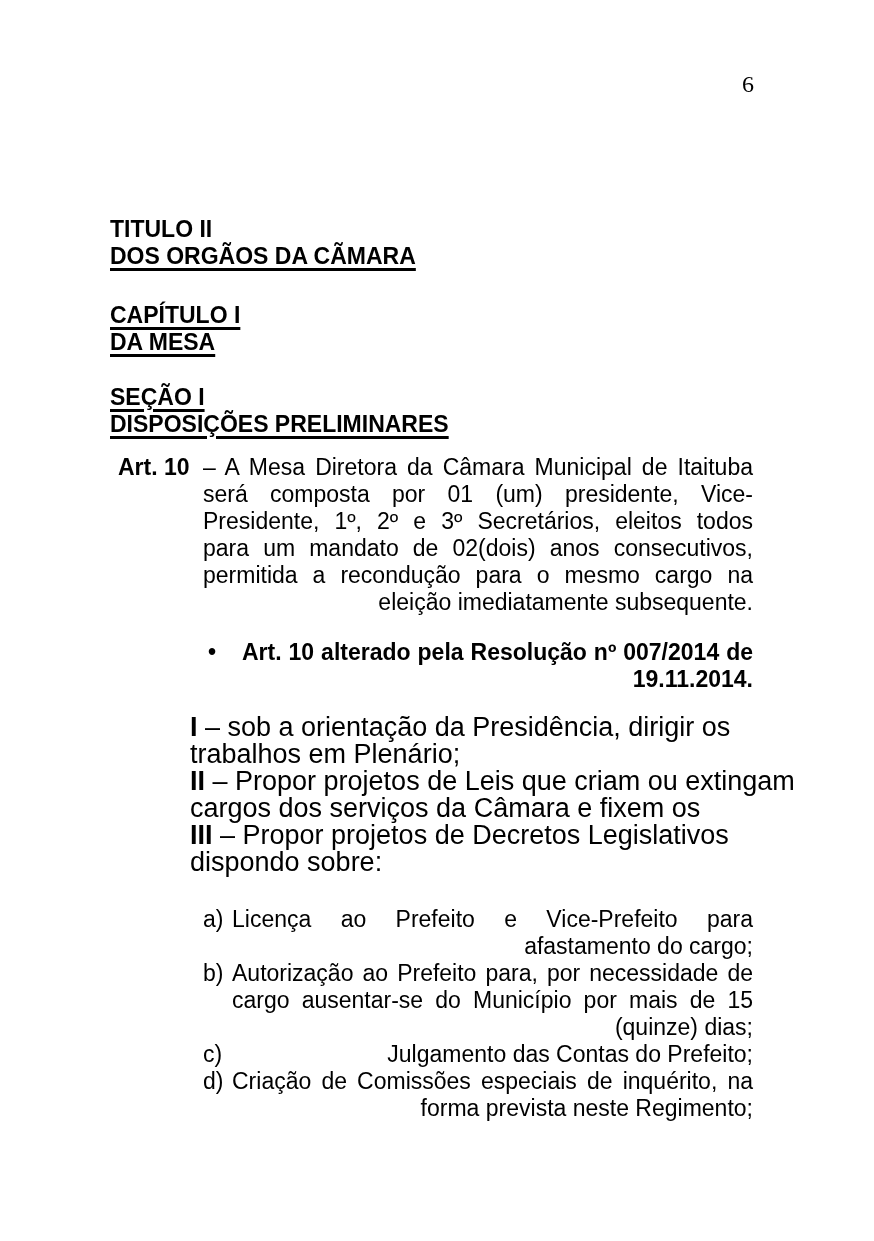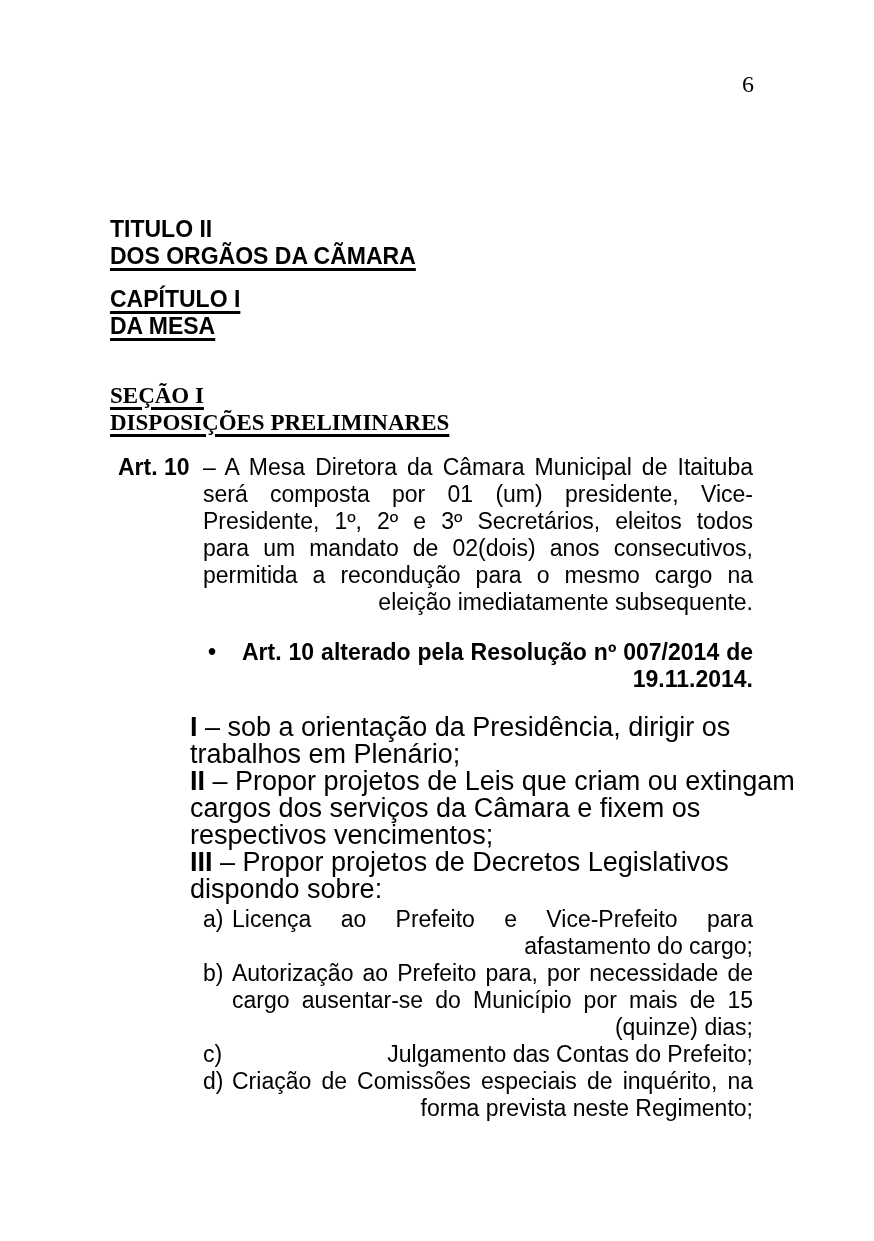--- a/index.html
+++ b/index.html
@@ -8,22 +8,22 @@
     color:#000;font-family:"Liberation Sans",sans-serif;overflow:hidden;
   }
   .page-number{
     position:absolute;left:742px;top:71px;
     font-family:"Liberation Serif",serif;font-size:24px;line-height:27px;
   }
   .headings{
     position:absolute;left:110px;top:216px;width:552px;
     font-weight:bold;font-size:23px;line-height:27px;
   }
-  .heading-group:nth-child(2){margin-top:16px;}
-  .heading-group:nth-child(3){margin-top:42px;font-family:Liberation Serif, serif;}
+  .heading-group:nth-child(2){margin-top:32px;}
+  .heading-group:nth-child(3){margin-top:28px;}
   .heading-line.u{
     text-decoration:underline;
     text-decoration-thickness:3px;
     text-underline-offset:4px;
   }
   .article-label{
     position:absolute;left:118px;top:454px;
     font-weight:bold;font-size:23px;line-height:27px;white-space:pre;
   }
   .article{
@@ -85,21 +85,20 @@
     <div class="text" id="amendment-text">
         <div class="line j">Art. 10 alterado pela Resolução nº 007/2014 de</div>
         <div class="line">19.11.2014.</div>
       </div>
   </div>
   <div class="clauses" id="clauses">
       <div class="clause-line"><b>I</b><span> – sob a orientação da Presidência, dirigir os</span></div>
       <div class="clause-line"><span>trabalhos em Plenário;</span></div>
       <div class="clause-line"><b>II</b><span> – Propor projetos de Leis que criam ou extingam</span></div>
       <div class="clause-line"><span>cargos dos serviços da Câmara e fixem os</span></div>
-      <div class="clause-line"><span>respectivos vencimentos;</span></div>
       <div class="clause-line"><b>III</b><span> – Propor projetos de Decretos Legislativos</span></div>
       <div class="clause-line"><span>dispondo sobre:</span></div>
     </div>
   <div class="items" id="items">
       <div class="item">
         <span class="marker">a)</span>
         <div class="content">
           <div class="line j">Licença ao Prefeito e Vice-Prefeito para</div>
           <div class="line">afastamento do cargo;</div>
         </div>

